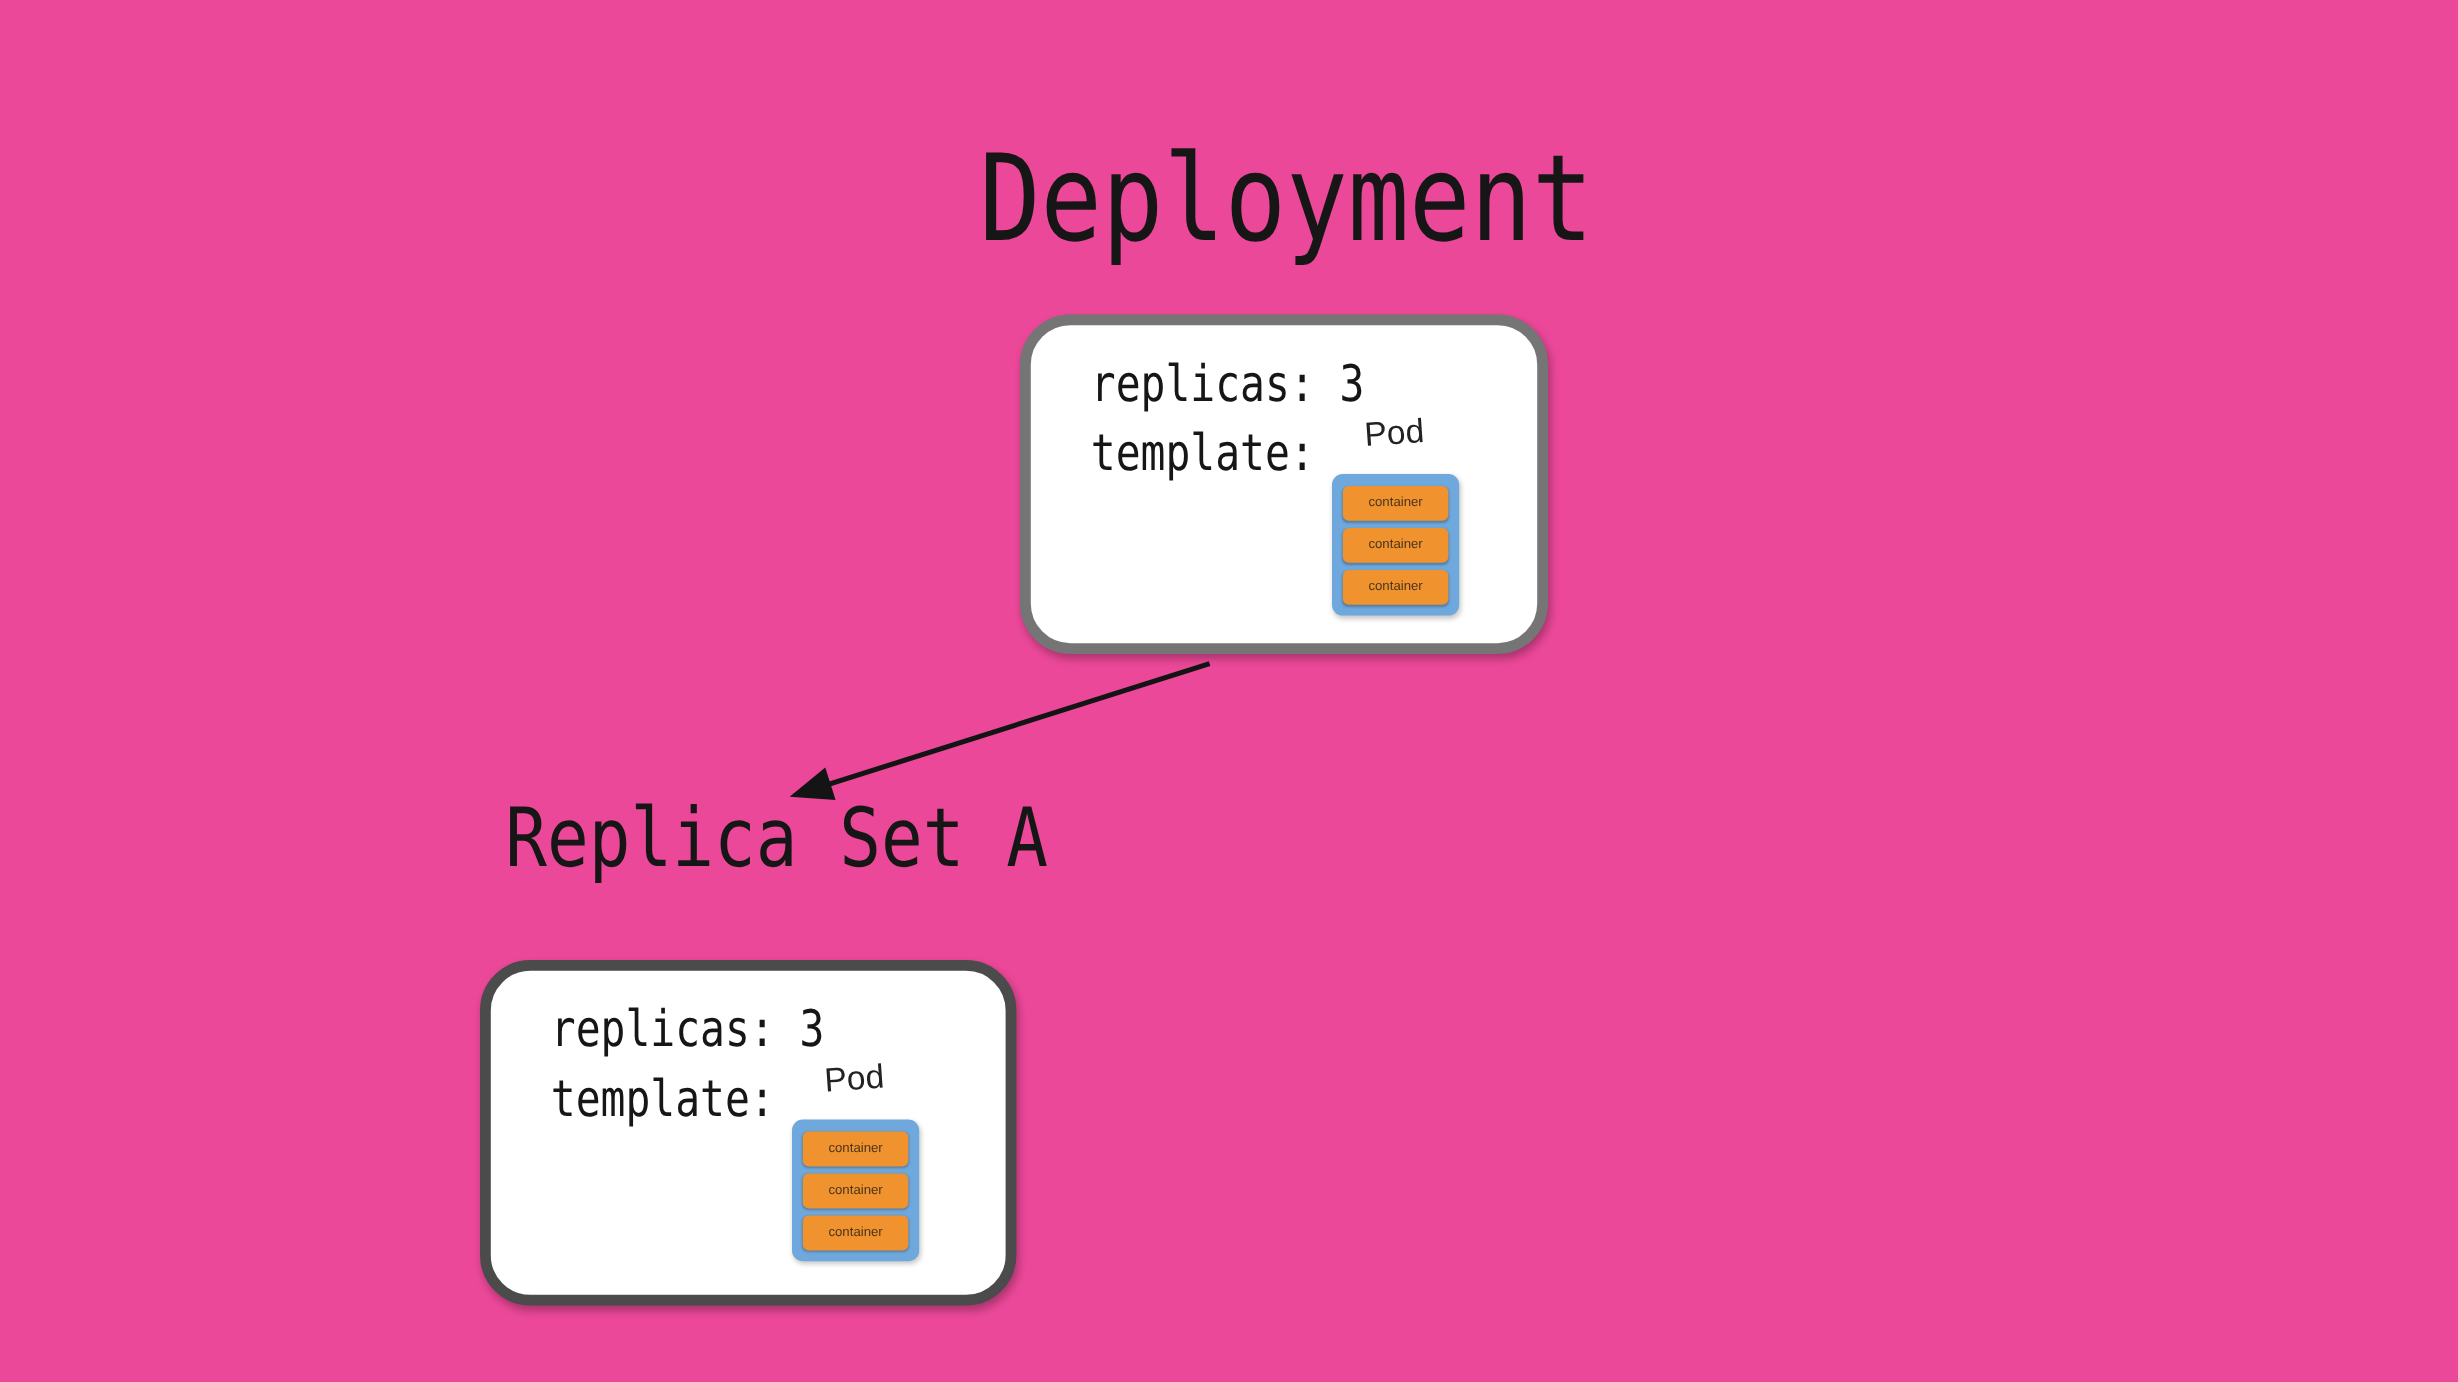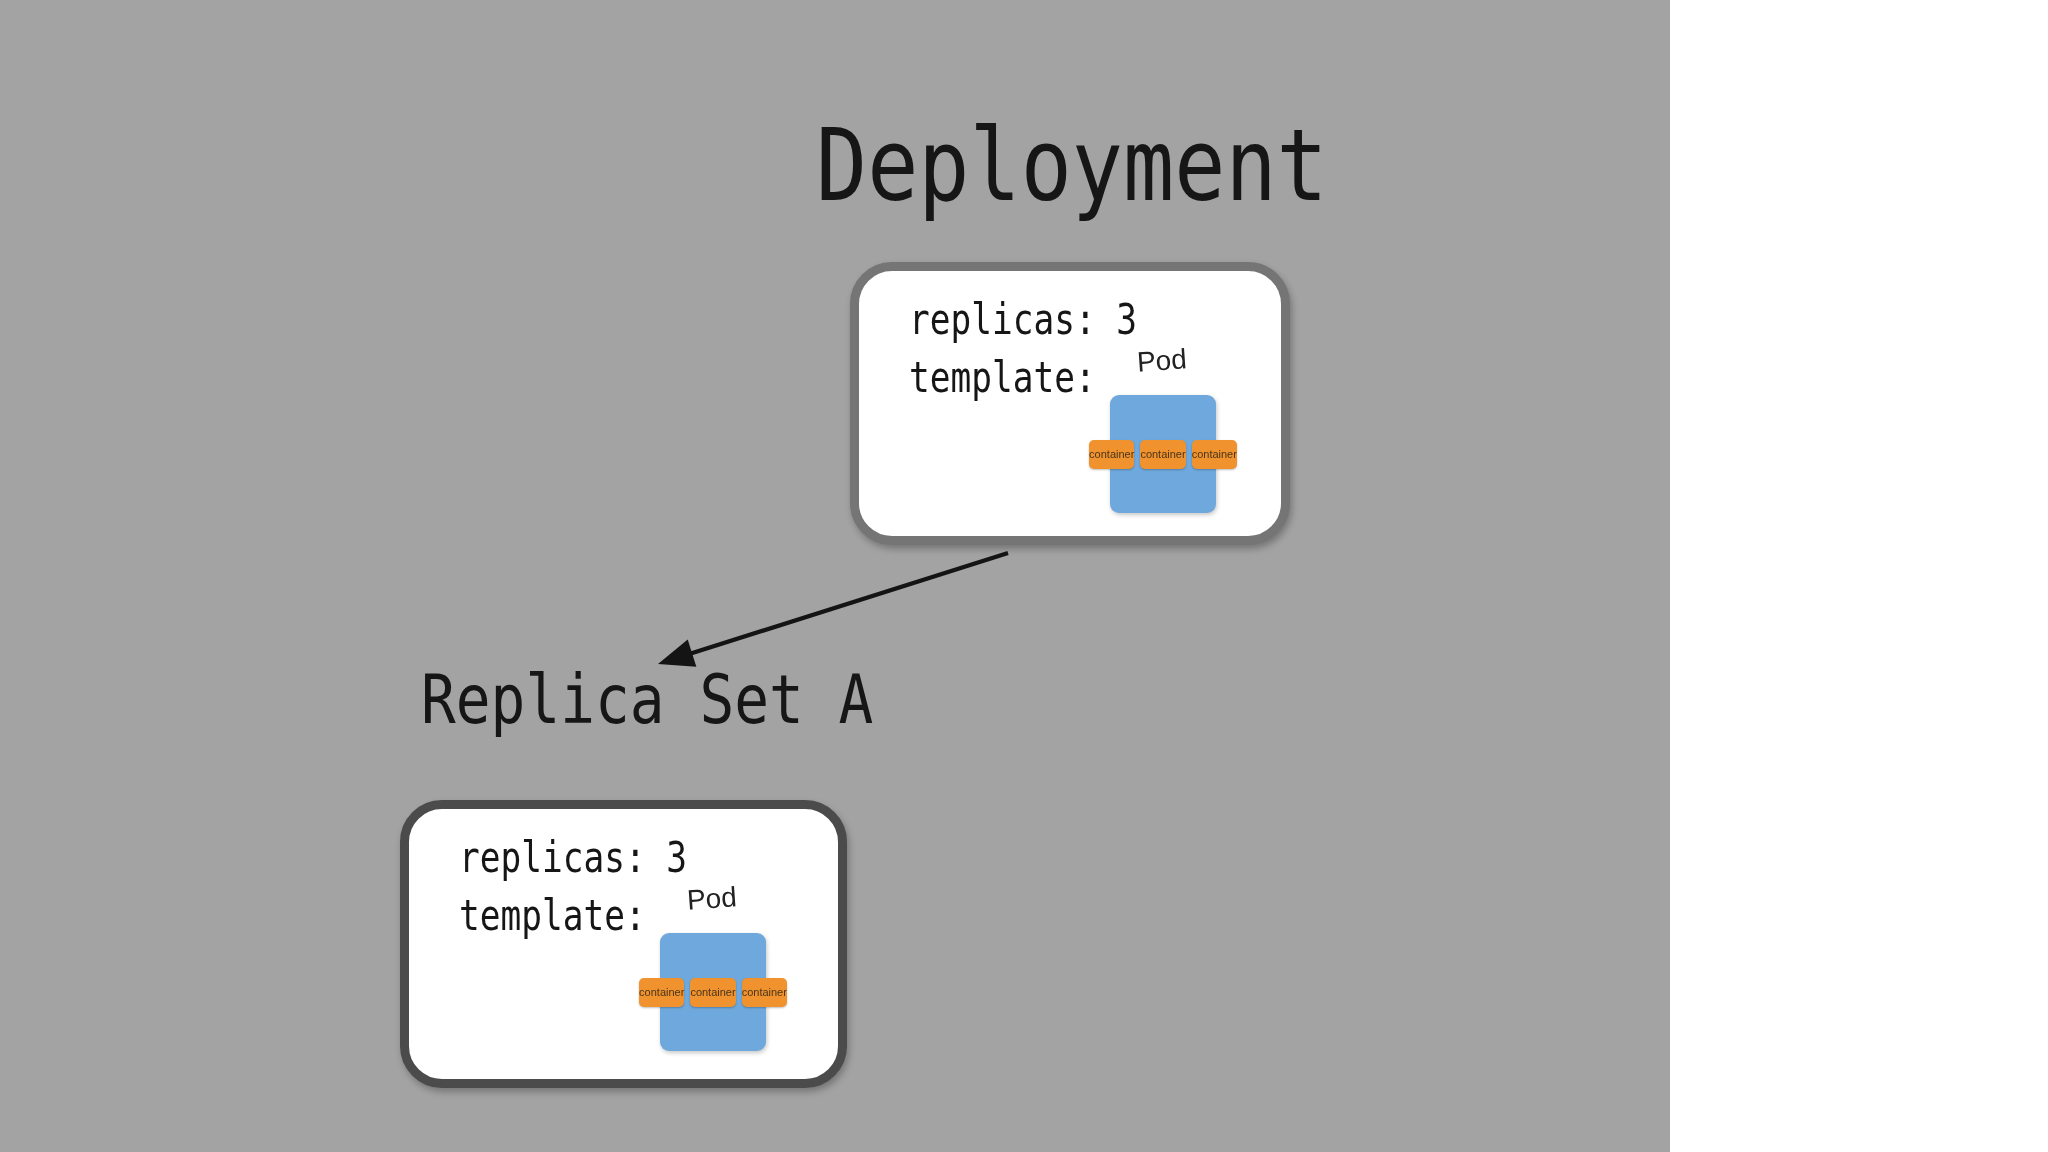--- a/index.html
+++ b/index.html
@@ -1,18 +1,18 @@
 <!DOCTYPE html>
 <html><head>
 <meta charset="utf-8">
 <style>
   html,body{margin:0;padding:0;background:#ffffff;}
   .canvas{
-    position:relative;width:1670px;height:1152px;overflow:hidden;
-    background:#a3a3a3;
+    position:relative;width:2048px;height:1152px;overflow:hidden;
+    background:#ec4899;
     font-family:"DejaVu Sans Mono", monospace;
     color:#1c1c1c;
   }
   .mono{font-family:"DejaVu Sans Mono", monospace;}
   .sans{font-family:"Liberation Sans", sans-serif;}
 
   .main-title{
     position:absolute;left:816px;top:116px;
     font-size:100px;line-height:1;font-weight:500;
     transform:scaleX(0.85);transform-origin:left top;
@@ -49,21 +49,21 @@
   .line-template{left:50px;top:84px;}
 
   .pod-label{
     position:absolute;left:278px;top:76px;
     font-size:28px;line-height:1;color:#222;
     transform:rotate(-4deg);
   }
   .pod-box{
     position:absolute;left:251px;top:124px;width:106px;height:118px;
     background:#6fa8dc;border-radius:9px;
-    display:flex;flex-direction:row;align-items:center;justify-content:center;
+    display:flex;flex-direction:column;align-items:center;justify-content:center;
     gap:6px;box-shadow:1px 2px 4px rgba(0,0,0,0.22);
   }
   .container-chip{
     width:88px;height:29px;background:#f0922d;border-radius:5px;
     display:flex;align-items:center;justify-content:center;
     font-family:"Liberation Sans", sans-serif;
     font-size:11px;color:#4a351c;
     box-shadow:0 1px 2px rgba(0,0,0,0.25);
   }
   .arrow-svg{position:absolute;left:0;top:0;pointer-events:none;}

